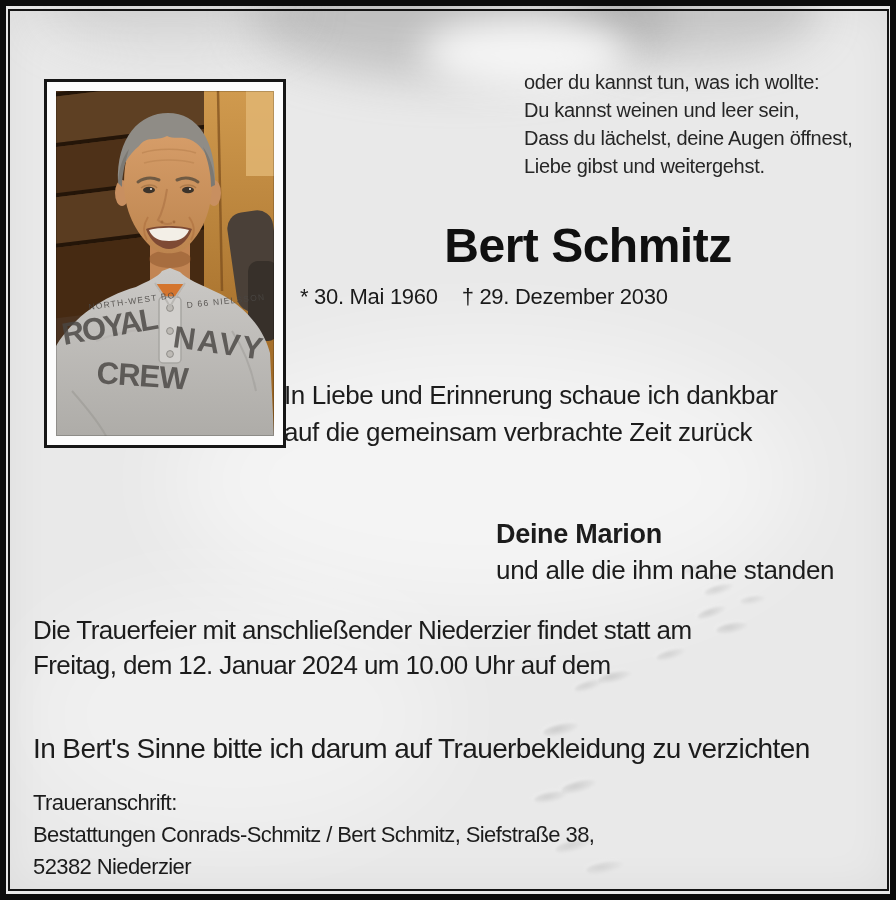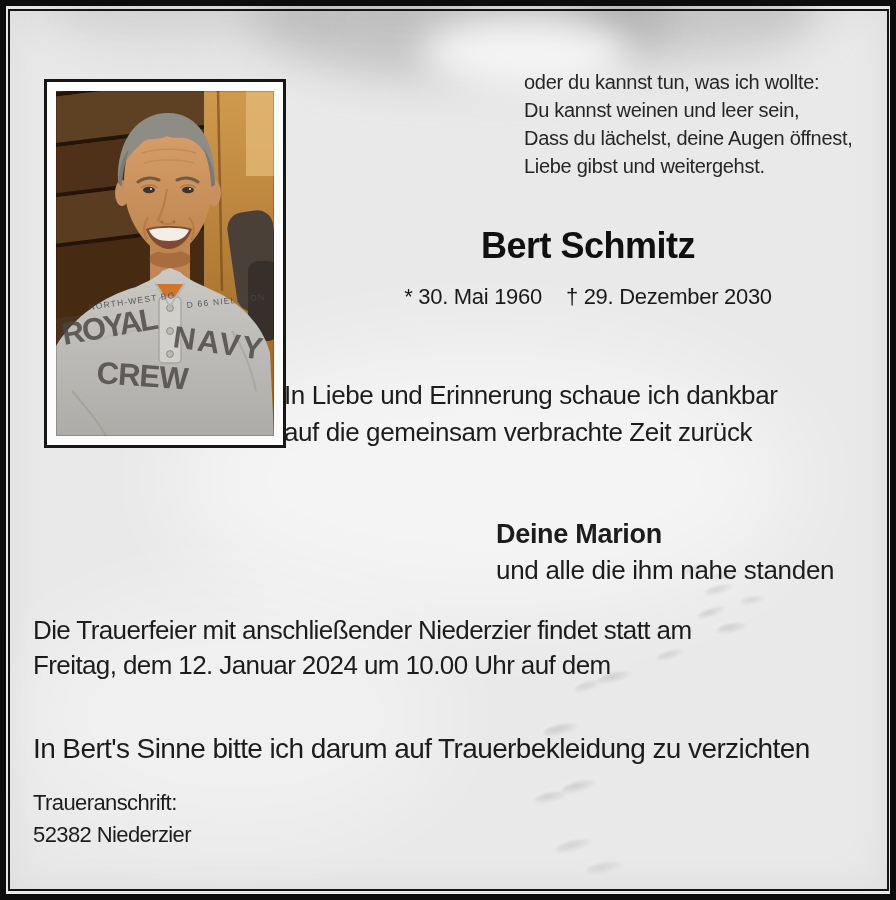--- a/index.html
+++ b/index.html
@@ -28,22 +28,22 @@
     position:absolute;left:44px;top:79px;
     width:218px;height:345px;
     padding:9px;border:3px solid #161616;background:#fcfcfc;
     z-index:3;
   }
   .photo-frame svg{display:block;width:218px;height:345px;}
   
   .txt{position:absolute;z-index:4;white-space:nowrap;}
   .poem{left:524px;top:68px;font-size:20px;line-height:28px;letter-spacing:-0.3px;color:#262626;}
   .name{left:300px;top:222px;width:576px;text-align:center;
-        font-size:36px;line-height:48px;font-weight:700;letter-spacing:-0.5px;color:#101010;}
-  .dates{left:300px;top:284px;width:576px;display:flex;justify-content:center;gap:24px;
+        font-size:48px;line-height:48px;font-weight:700;letter-spacing:-0.5px;color:#101010;}
+  .dates{left:300px;top:284px;width:576px;display:flex;gap:24px;
          font-size:22px;letter-spacing:-0.3px;color:#1a1a1a;}
   .tribute{left:284px;top:377px;width:566px;text-align:left;font-size:26px;line-height:37px;letter-spacing:-0.4px;}
   .signature{left:496px;top:489px;font-size:26px;line-height:36px;letter-spacing:-0.3px;margin-top:27px;}
   .signature .sig-main{font-weight:700;font-size:27px;}
   .funeral{left:33px;top:613px;font-size:26px;line-height:35px;letter-spacing:-0.6px;}
   .request{left:33px;top:733px;font-size:28px;letter-spacing:-0.6px;}
   .address{left:33px;top:787px;font-size:22px;line-height:32px;letter-spacing:-0.6px;}
 </style>
 </head>
 <body>
@@ -206,18 +206,19 @@
 
   <div class="txt funeral">
     <div>Die Trauerfeier mit anschließender Niederzier findet statt am</div>
     <div>Freitag, dem 12. Januar 2024 um 10.00 Uhr auf dem</div>
   </div>
 
   <div class="txt request">In Bert's Sinne bitte ich darum auf Trauerbekleidung zu verzichten</div>
 
   <div class="txt address">
     <div>Traueranschrift:</div>
+    <div>Bestattungen Conrads-Schmitz / Bert Schmitz, Siefstraße 38,</div>
     <div>52382 Niederzier</div>
   </div>
 
   <div class="frame-outer"></div>
   <div class="frame-inner"></div>
 </div>
 
 </body></html>

